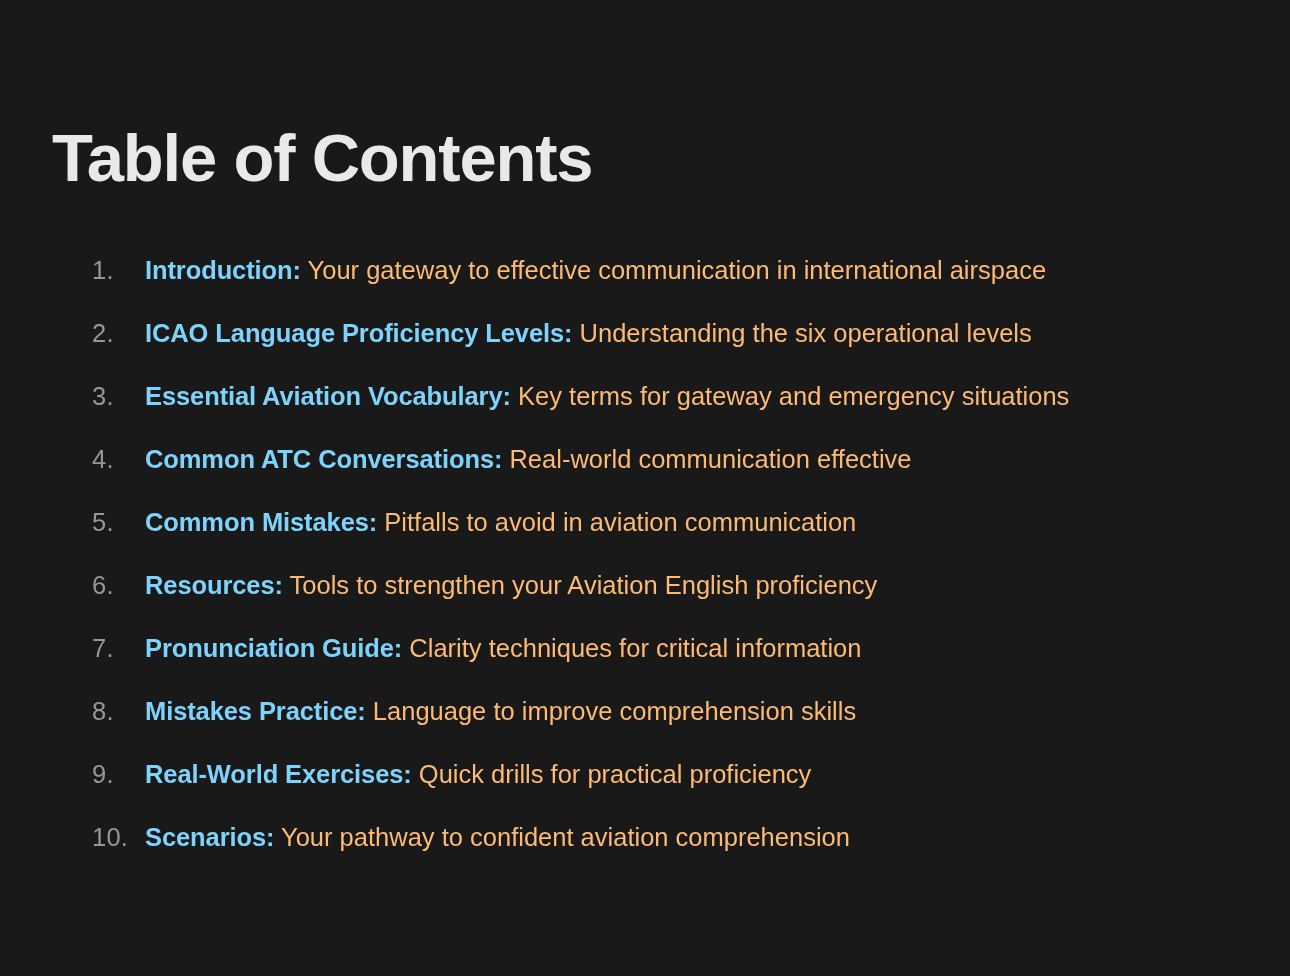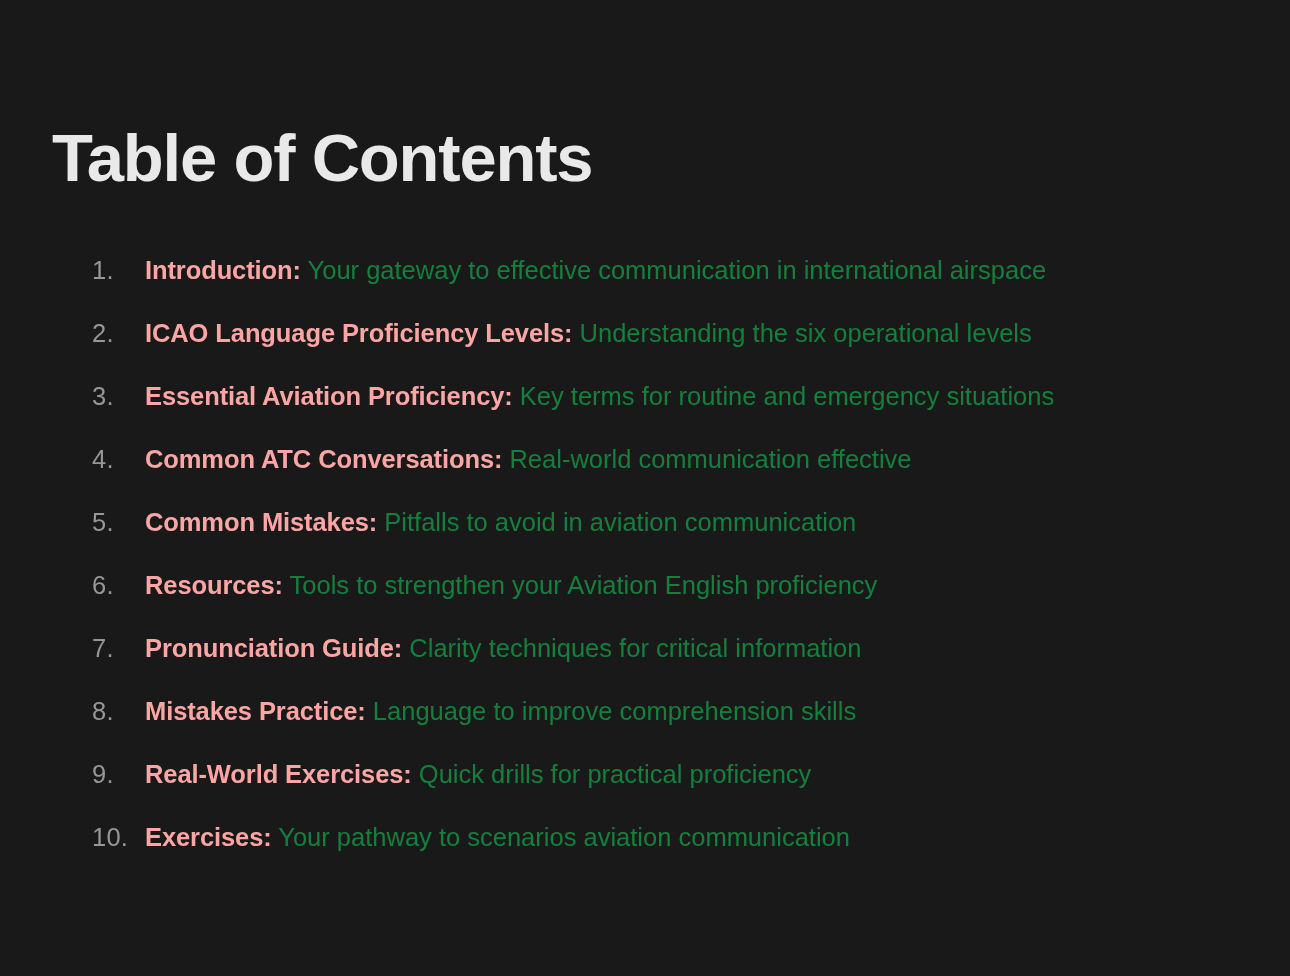--- a/index.html
+++ b/index.html
@@ -51,26 +51,26 @@
     color: #979797;
     font-weight: 400;
     letter-spacing: 0.2px;
   }
   .toc-text {
     flex: 1 1 auto;
     color: #a5a5a5;
     font-weight: 400;
   }
   .toc-label {
-    color: #fca5a5;
+    color: #7dd3fc;
     font-weight: 700;
     letter-spacing: -0.1px;
   }
   .toc-desc {
-    color: #15803d;
+    color: #fdba74;
     font-weight: 400;
   }
 </style>
 </head>
 <body>
 
 <div class="slide">
 
   <h1 class="page-title">Table of Contents</h1>
 
@@ -81,21 +81,21 @@
       <span class="toc-text"><span class="toc-label">Introduction:</span> <span class="toc-desc">Your gateway to effective communication in international airspace</span></span>
     </li>
 
     <li class="toc-item">
       <span class="toc-num">2.</span>
       <span class="toc-text"><span class="toc-label">ICAO Language Proficiency Levels:</span> <span class="toc-desc">Understanding the six operational levels</span></span>
     </li>
 
     <li class="toc-item">
       <span class="toc-num">3.</span>
-      <span class="toc-text"><span class="toc-label">Essential Aviation Proficiency:</span> <span class="toc-desc">Key terms for routine and emergency situations</span></span>
+      <span class="toc-text"><span class="toc-label">Essential Aviation Vocabulary:</span> <span class="toc-desc">Key terms for gateway and emergency situations</span></span>
     </li>
 
     <li class="toc-item">
       <span class="toc-num">4.</span>
       <span class="toc-text"><span class="toc-label">Common ATC Conversations:</span> <span class="toc-desc">Real-world communication effective</span></span>
     </li>
 
     <li class="toc-item">
       <span class="toc-num">5.</span>
       <span class="toc-text"><span class="toc-label">Common Mistakes:</span> <span class="toc-desc">Pitfalls to avoid in aviation communication</span></span>
@@ -116,17 +116,17 @@
       <span class="toc-text"><span class="toc-label">Mistakes Practice:</span> <span class="toc-desc">Language to improve comprehension skills</span></span>
     </li>
 
     <li class="toc-item">
       <span class="toc-num">9.</span>
       <span class="toc-text"><span class="toc-label">Real-World Exercises:</span> <span class="toc-desc">Quick drills for practical proficiency</span></span>
     </li>
 
     <li class="toc-item">
       <span class="toc-num">10.</span>
-      <span class="toc-text"><span class="toc-label">Exercises:</span> <span class="toc-desc">Your pathway to scenarios aviation communication</span></span>
+      <span class="toc-text"><span class="toc-label">Scenarios:</span> <span class="toc-desc">Your pathway to confident aviation comprehension</span></span>
     </li>
 
   </ol>
 </div>
 
 </body></html>

